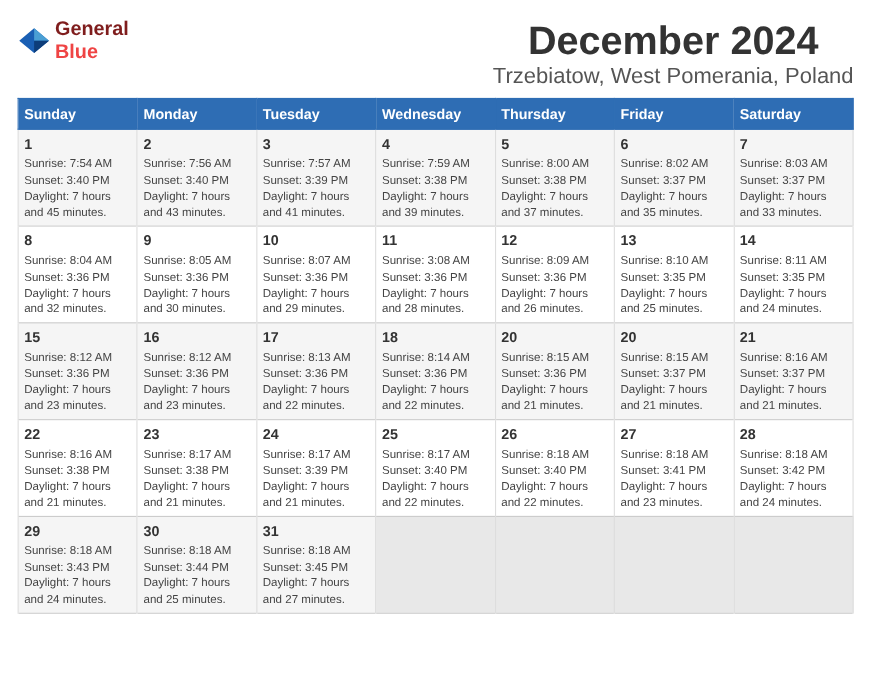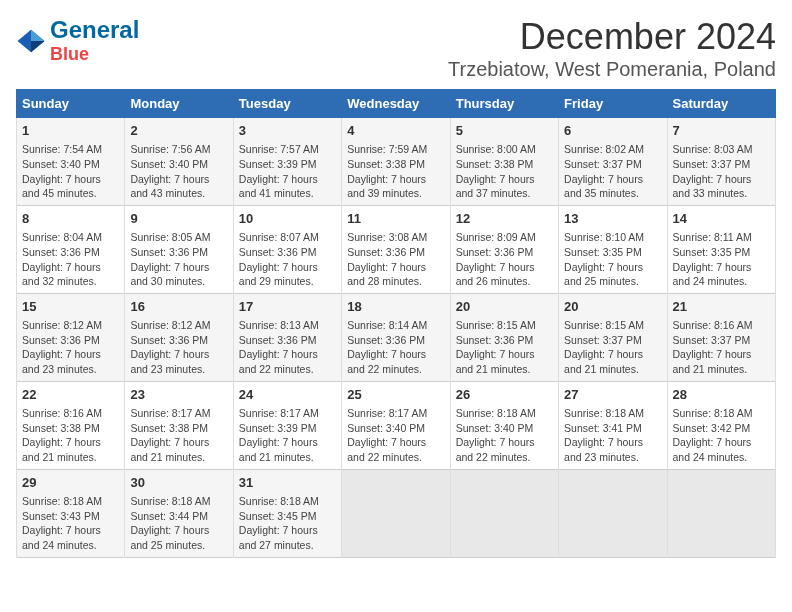--- a/index.html
+++ b/index.html
@@ -15,40 +15,41 @@
       justify-content: space-between;
       align-items: flex-start;
       margin-bottom: 8px;
     }
     .logo {
       display: flex;
       align-items: center;
       gap: 4px;
     }
     .logo-text-general {
-      font-size: 24px;
-      font-weight: bold;
-      color: #0369a1;
+      font-size: 18px;
+      font-weight: bold;
+      color: #7f1d1d;
     }
     .logo-text-blue {
       font-size: 18px;
       font-weight: bold;
       color: #ef4444;
     }
     .logo-icon {
       width: 30px;
       height: 30px;
     }
     .title-area {
       text-align: right;
     }
     .main-title {
       font-size: 36px;
-      font-weight: normal;
+      font-weight: bold;
       color: #333;
+      text-align: center;
     }
     .subtitle {
       font-size: 20px;
       color: #555;
     }
     table {
       width: 100%;
       border-collapse: collapse;
       font-size: 11px;
     }

